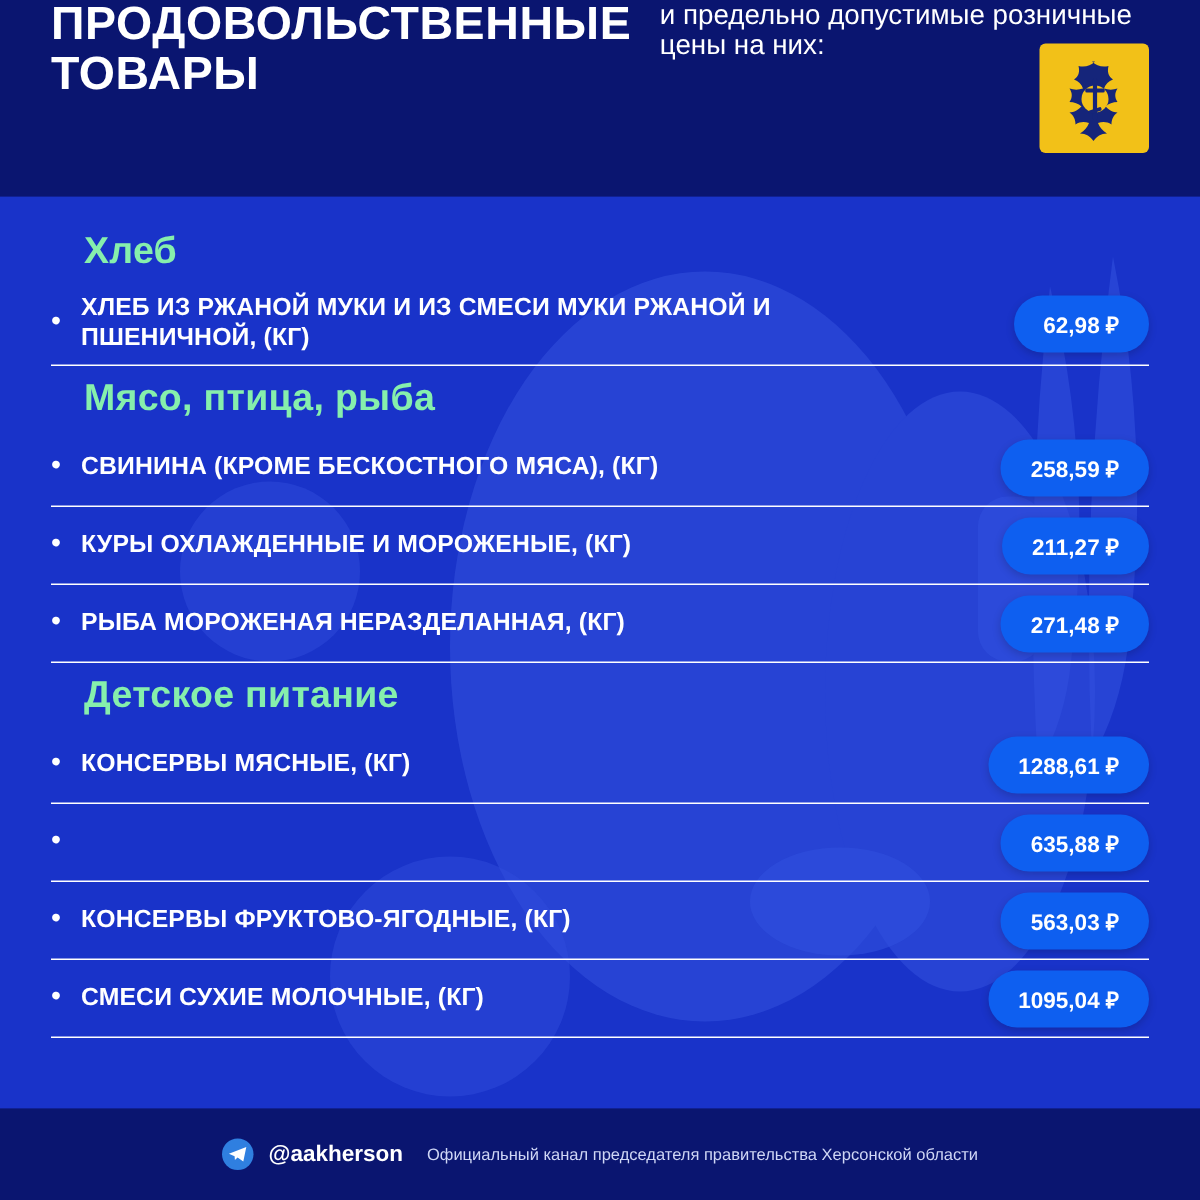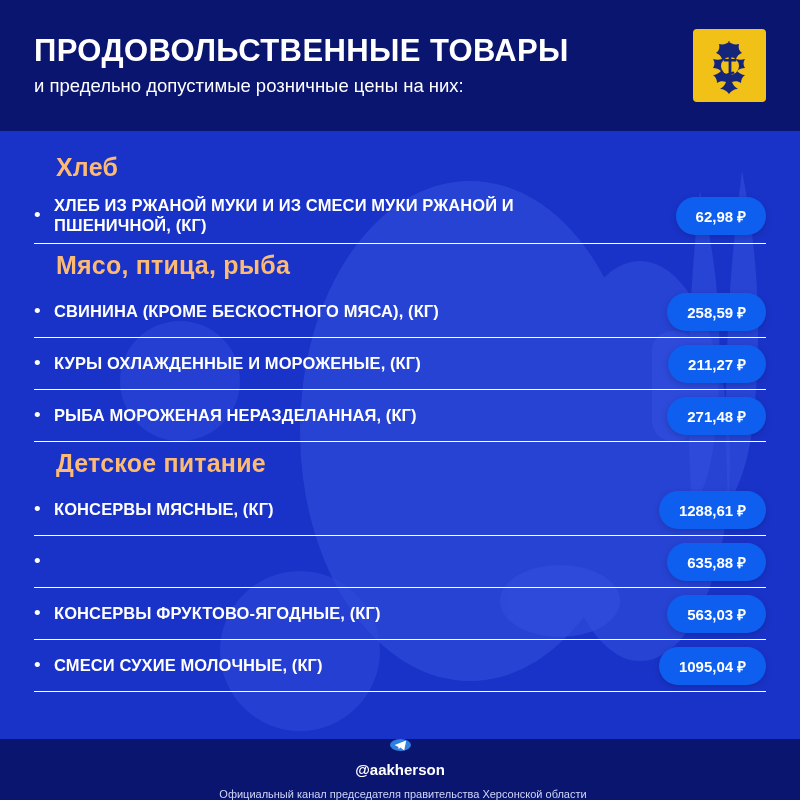--- a/index.html
+++ b/index.html
@@ -19,24 +19,24 @@
     height: 800px;
     background: #1429a0;
     overflow: hidden;
   }
 
   
   .header {
     position: relative;
     height: 131px;
     background: #0a1570;
-    padding: 16px 34px;
+    padding: 0 34px;
     box-sizing: border-box;
     display: flex;
-    flex-direction: column;
+    flex-direction: row;
     justify-content: center;
     z-index: 5;
   }
   .header-title {
     color: #ffffff;
     font-size: 31px;
     font-weight: bold;
     letter-spacing: 0.4px;
     line-height: 1.05;
     margin: 0 0 9px 0;
@@ -75,21 +75,21 @@
     pointer-events: none;
     opacity: 1;
   }
   .content {
     position: relative;
     z-index: 3;
     padding: 22px 34px 0 34px;
   }
 
   .section-title {
-    color: #fdba74;
+    color: #86efac;
     font-size: 25px;
     font-weight: bold;
     margin: 0 0 6px 22px;
     letter-spacing: 0.2px;
   }
   .section-title.spaced { margin-top: 7px; }
 
   .row {
     position: relative;
     display: flex;
@@ -134,21 +134,20 @@
   
   .footer {
     position: relative;
     height: 61px;
     background: #0a1570;
     display: flex;
     align-items: center;
     justify-content: center;
     gap: 10px;
     z-index: 5;
-    flex-direction: column;
   }
   .tg-icon {
     width: 21px;
     height: 21px;
     border-radius: 50%;
     background: #2f7fe0;
     display: inline-flex;
     align-items: center;
     justify-content: center;
   }

